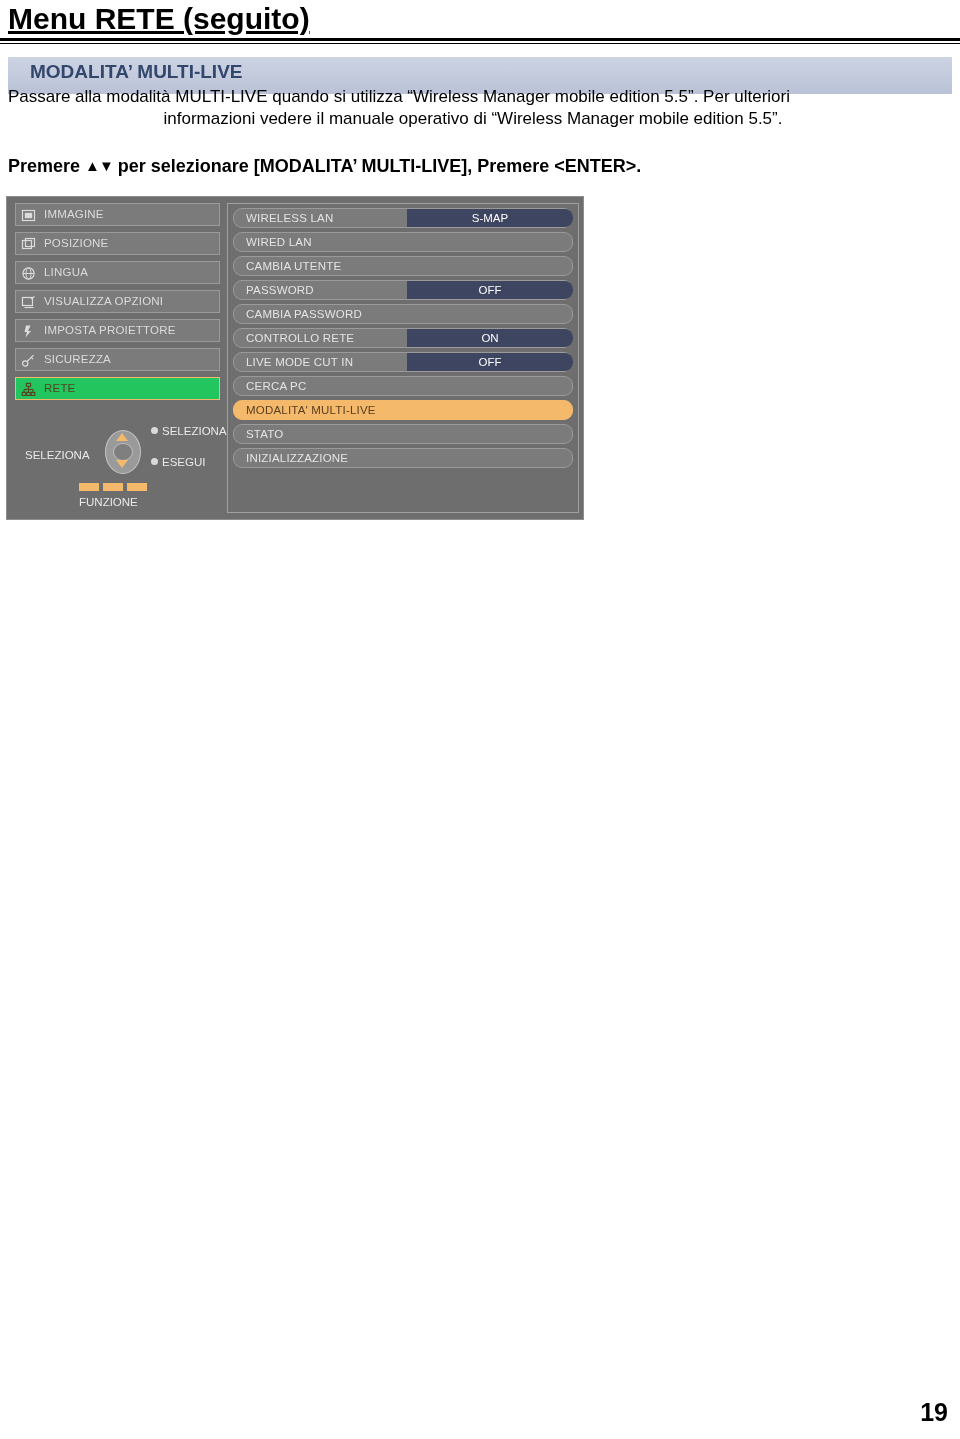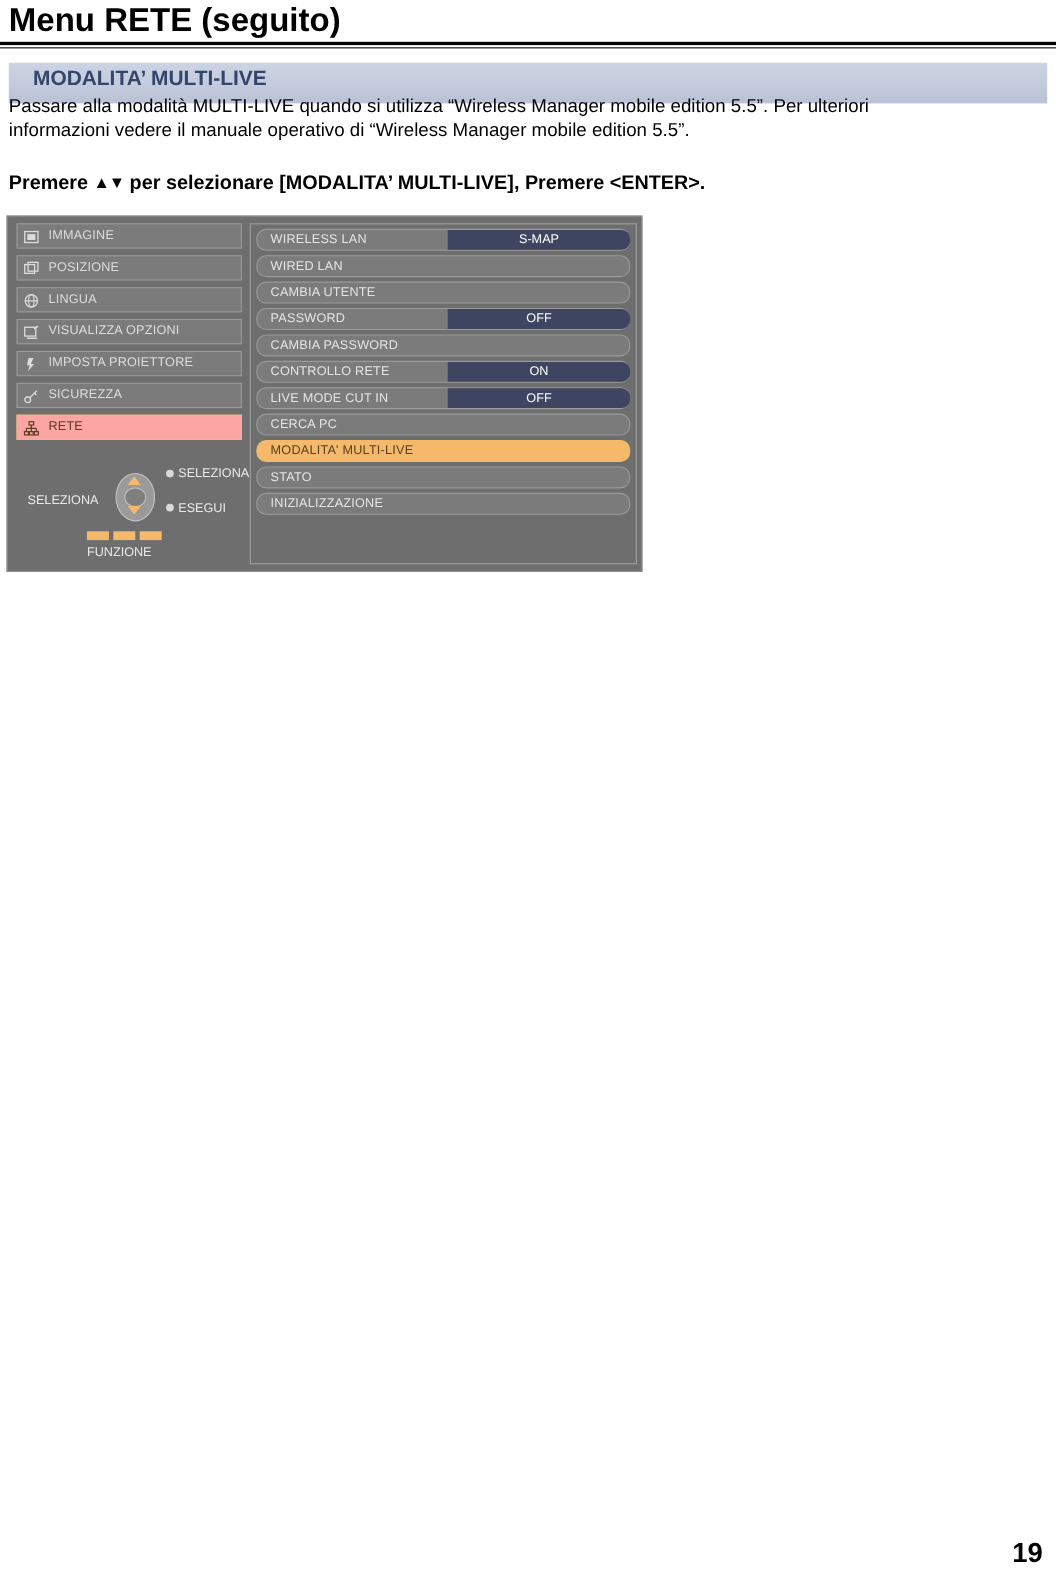--- a/index.html
+++ b/index.html
@@ -26,20 +26,21 @@
   }
   .page-title {
     position: absolute;
     left: 8px;
     top: 2px;
     font-size: 30px;
     font-weight: bold;
     letter-spacing: 0px;
     color: #000000;
     white-space: nowrap;
+    text-decoration: underline;
   }
   .header-rule-thick {
     position: absolute;
     left: 0px;
     top: 38px;
     width: 960px;
     height: 3px;
     background: #000000;
   }
   .header-rule-thin {
@@ -73,21 +74,21 @@
   
   .para {
     position: absolute;
     left: 8px;
     font-size: 17px;
     line-height: 22px;
     color: #000000;
     width: 930px;
   }
   #para-1 { top: 86px; }
-  #para-2 { top: 108px; }
+  #para-2 { top: 108px; text-align: center; }
 
   .instr {
     position: absolute;
     left: 8px;
     top: 156px;
     font-size: 18px;
     font-weight: bold;
     color: #000000;
     white-space: nowrap;
   }
@@ -128,21 +129,21 @@
   .menu-row .lbl {
     position: absolute;
     left: 28px;
     top: 4px;
     font-size: 11.5px;
     color: #dcdcdc;
     white-space: nowrap;
     letter-spacing: 0.2px;
   }
   .menu-row.selected {
-    background: #fca5a5;
+    background: #22c55e;
     border-color: #f4b96a;
   }
   .menu-row.selected .lbl { color: #5a4020; }
 
   .mico {
     position: absolute;
     left: 5px;
     top: 4px;
     width: 15px;
     height: 15px;

